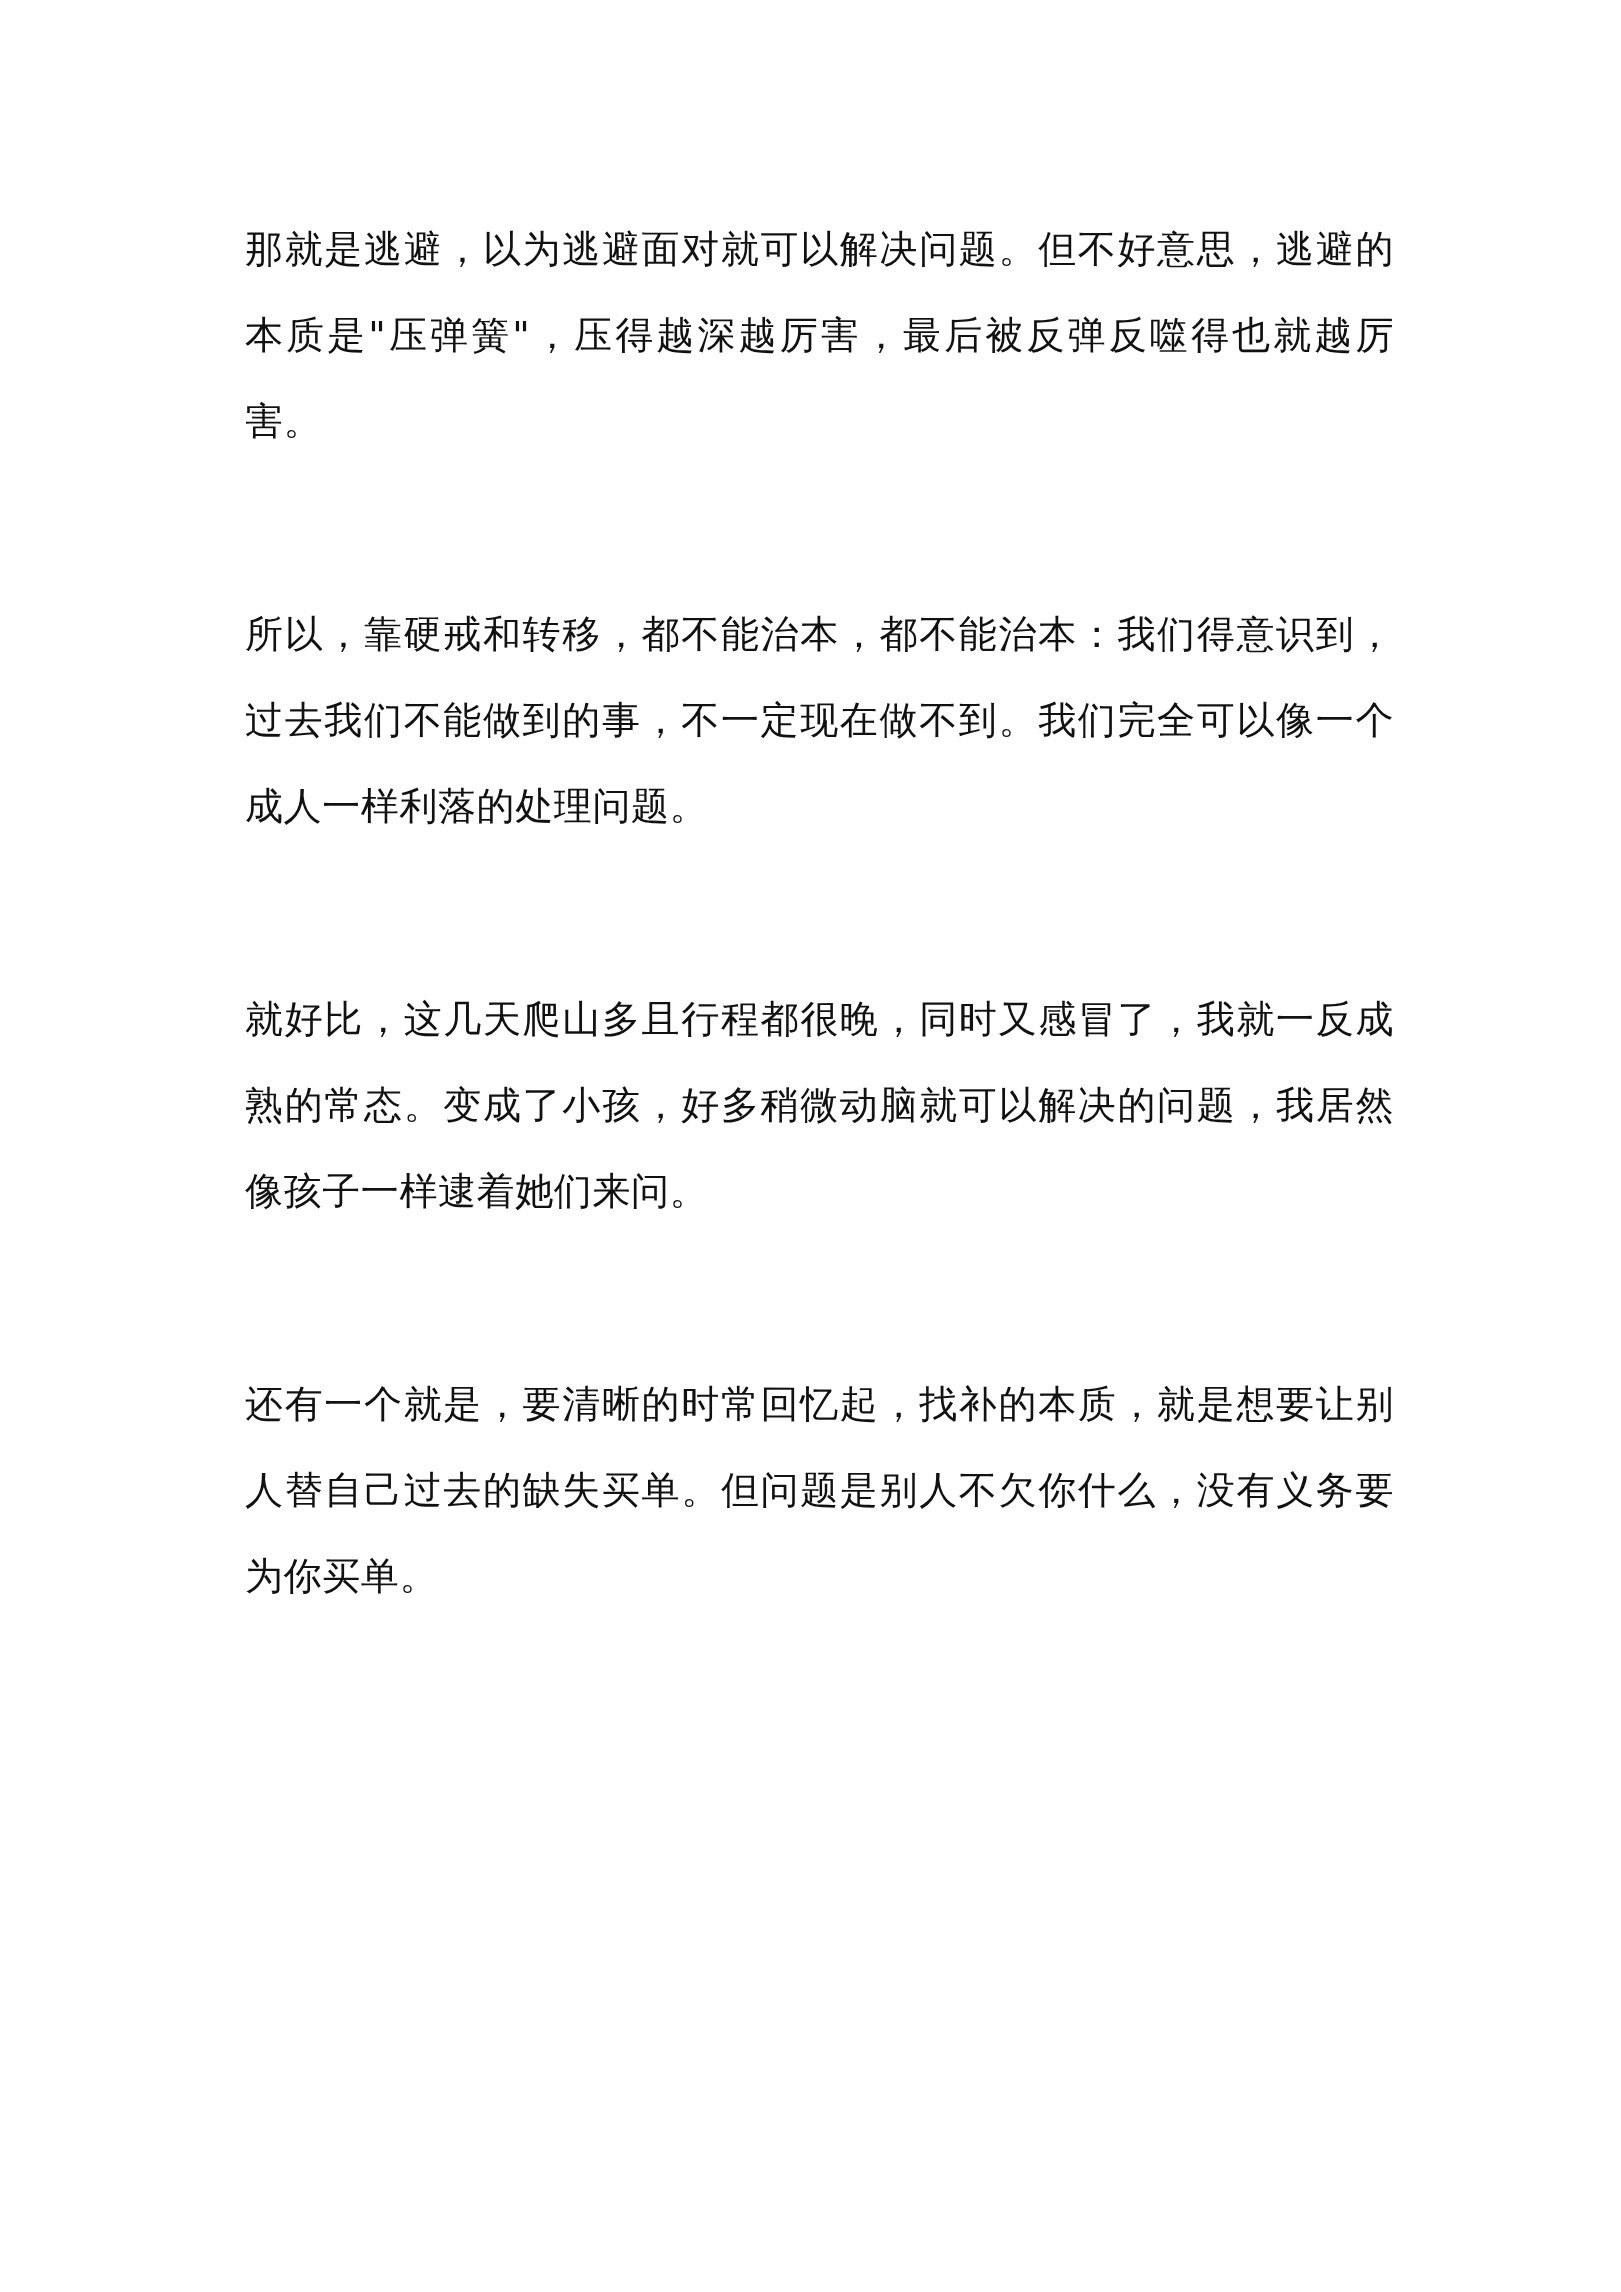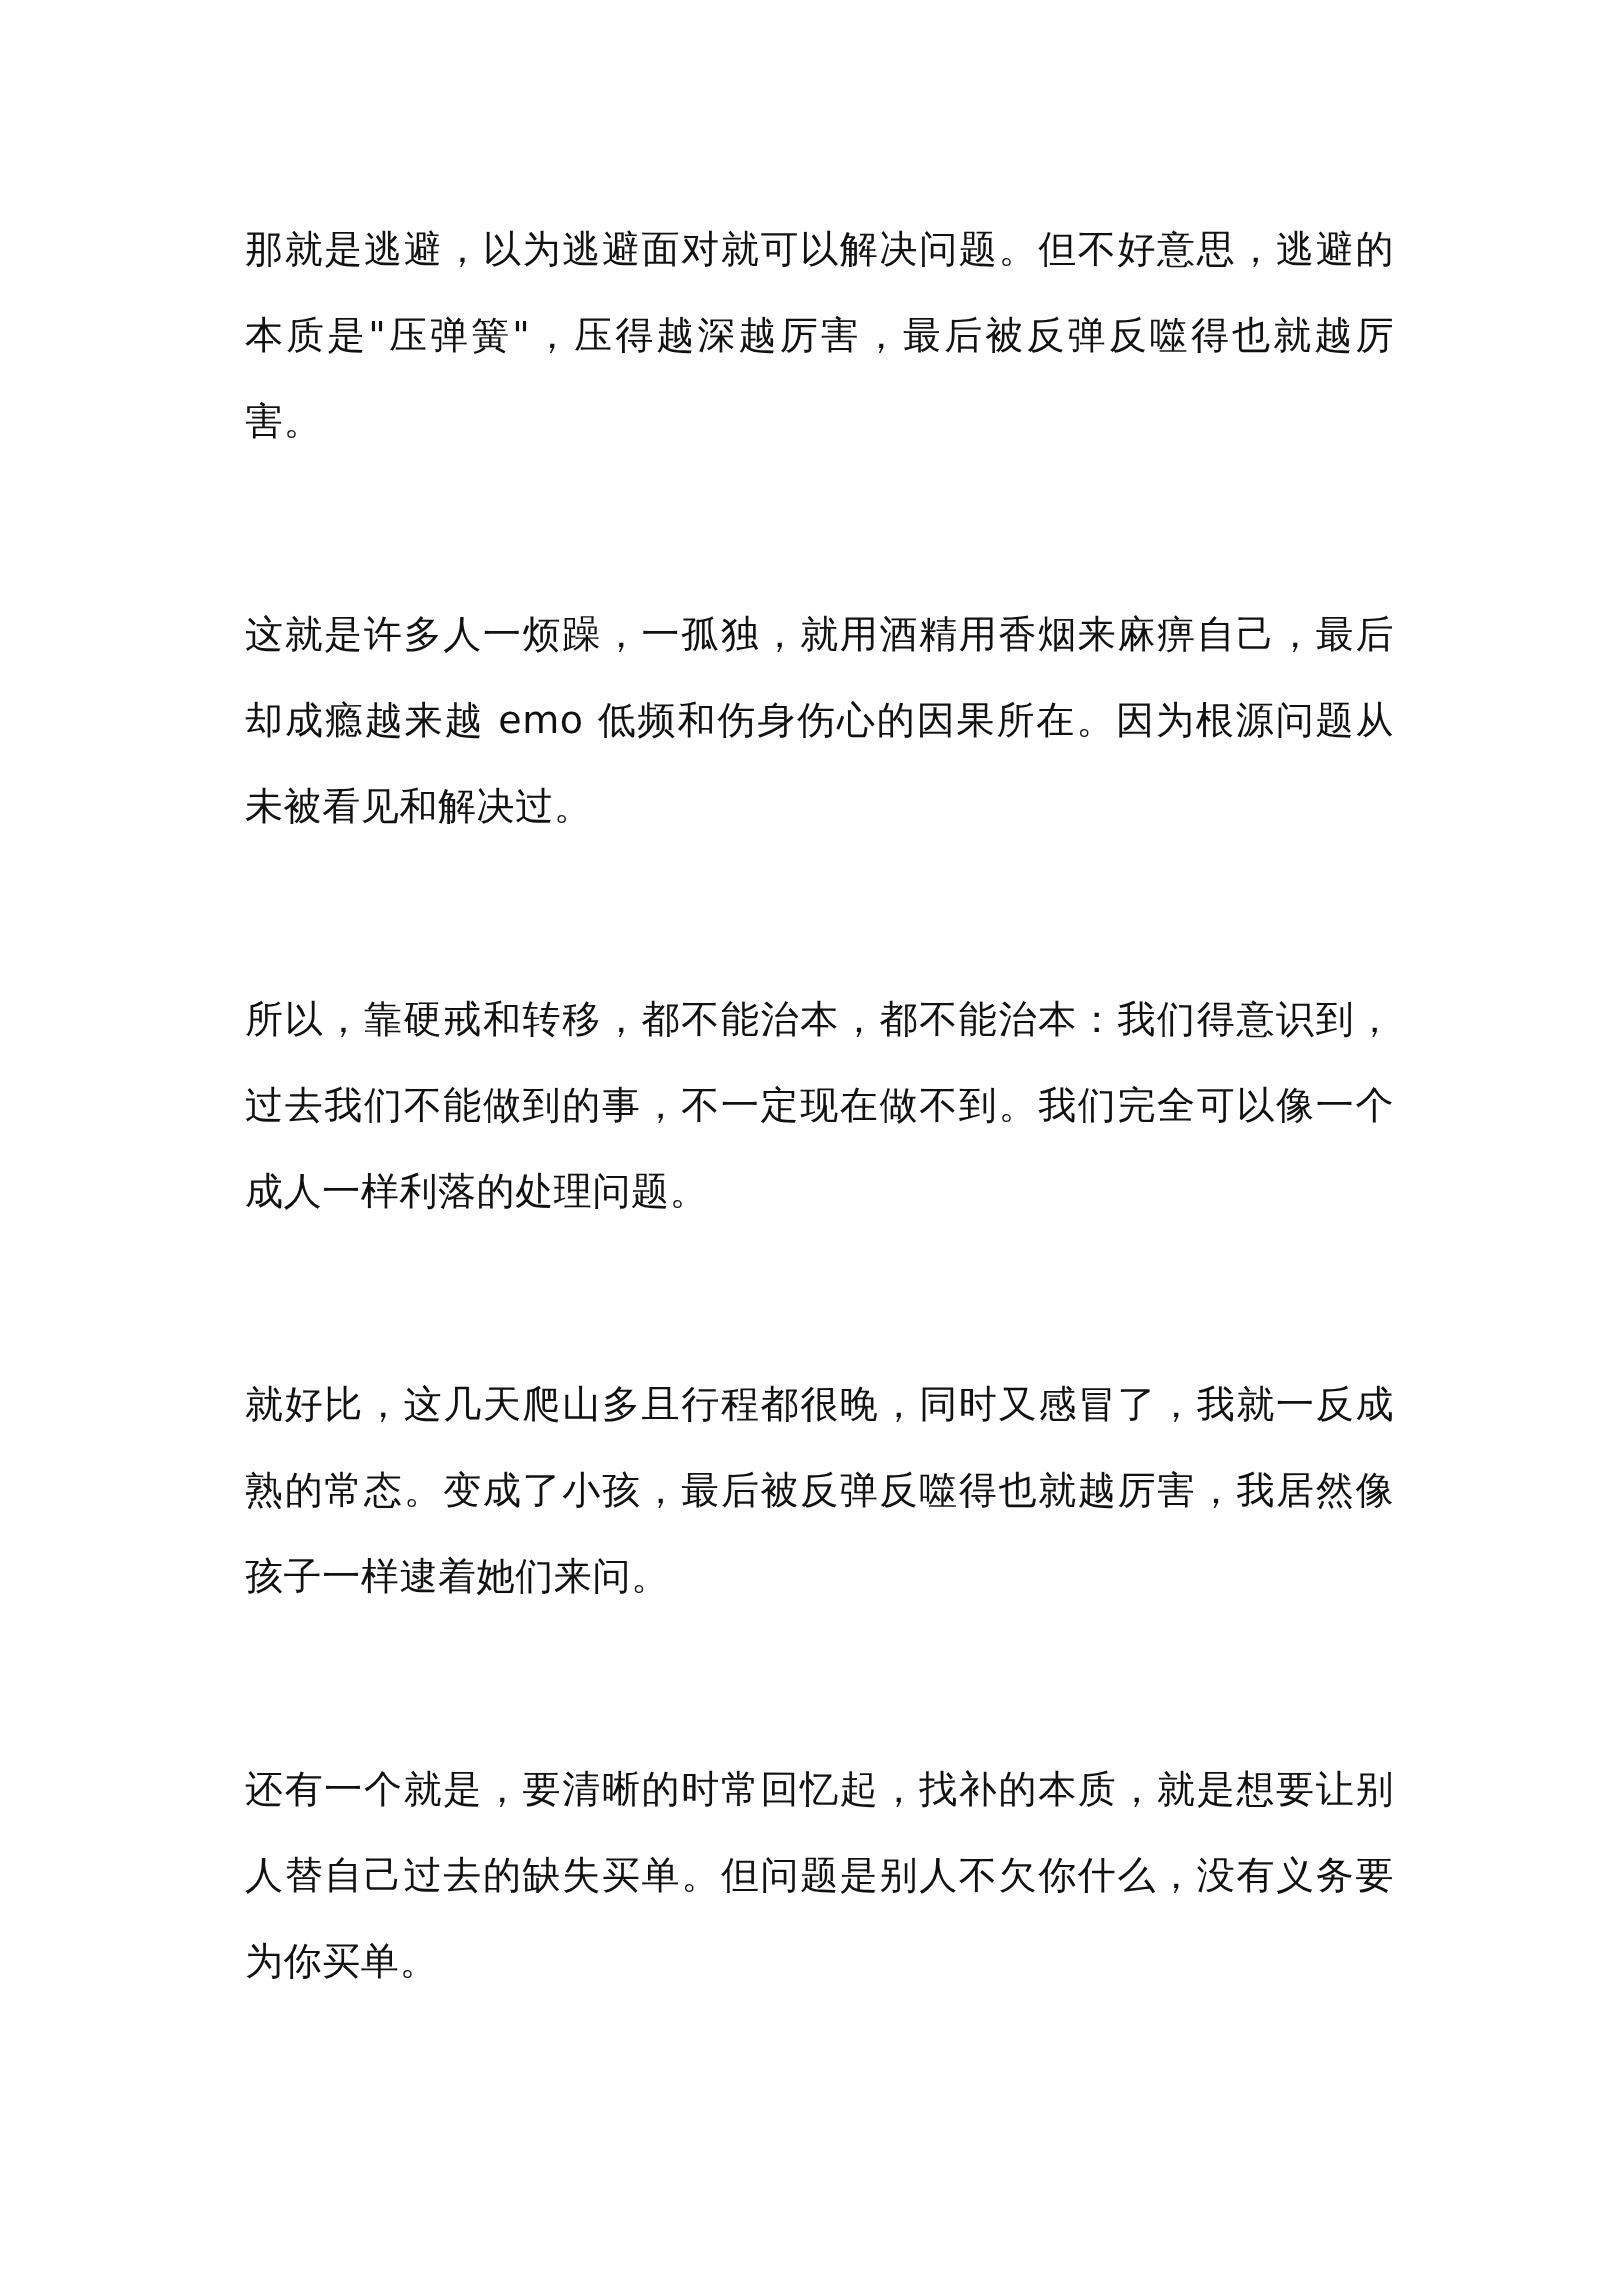--- a/index.html
+++ b/index.html
@@ -8,18 +8,17 @@
   .page { position: absolute; left: 245px; top: 206px; width: 1149px; }
   .para { margin: 0 0 127px 0; font-size: 38px; line-height: 86px;
           letter-spacing: 0.6px; text-align: justify; }
   .para:last-child { margin-bottom: 0; }
 </style>
 </head>
 <body>
 
 <div class="page">
   <p class="para">那就是逃避，以为逃避面对就可以解决问题。但不好意思，逃避的本质是"压弹簧"，压得越深越厉害，最后被反弹反噬得也就越厉害。</p>
-  <p class="para">这就是许多人一烦躁，一孤独，就用酒精用香烟来麻痹自己，最后却成瘾越来越 emo 低频和伤身伤心的因果所在。因为根源问题从未被看见和解决过。</p>
   <p class="para">所以，靠硬戒和转移，都不能治本，都不能治本：我们得意识到，过去我们不能做到的事，不一定现在做不到。我们完全可以像一个成人一样利落的处理问题。</p>
-  <p class="para">就好比，这几天爬山多且行程都很晚，同时又感冒了，我就一反成熟的常态。变成了小孩，最后被反弹反噬得也就越厉害，我居然像孩子一样逮着她们来问。</p>
+  <p class="para">就好比，这几天爬山多且行程都很晚，同时又感冒了，我就一反成熟的常态。变成了小孩，好多稍微动脑就可以解决的问题，我居然像孩子一样逮着她们来问。</p>
   <p class="para">还有一个就是，要清晰的时常回忆起，找补的本质，就是想要让别人替自己过去的缺失买单。但问题是别人不欠你什么，没有义务要为你买单。</p>
 </div>
 
 
 </body></html>

